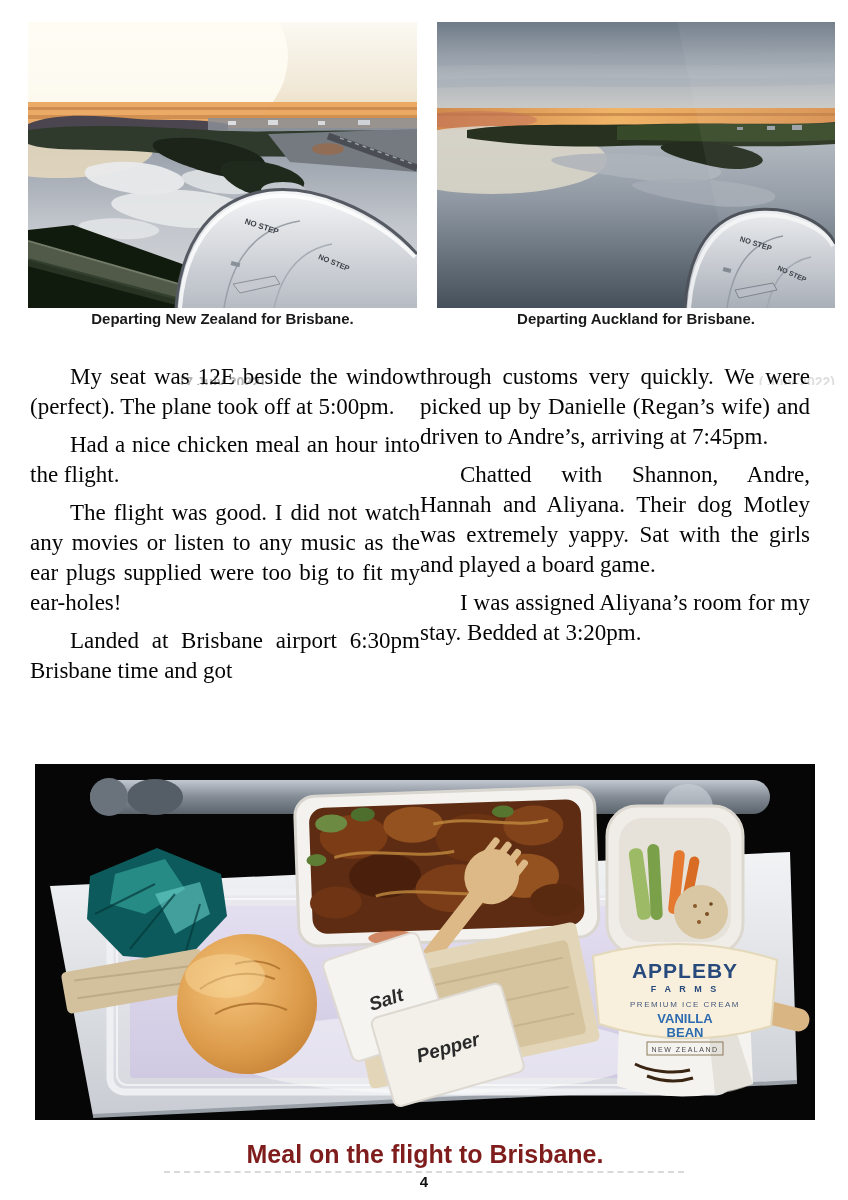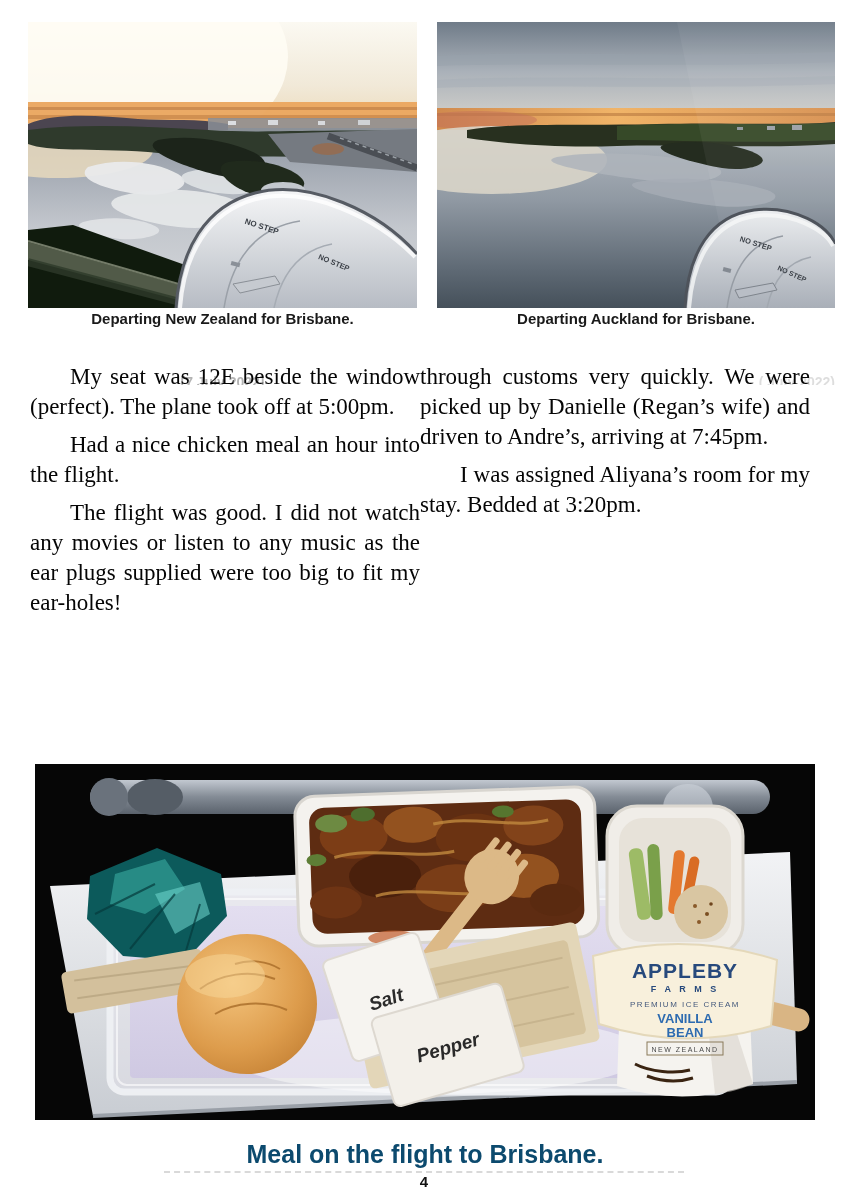--- a/index.html
+++ b/index.html
@@ -15,21 +15,21 @@
   .caption-left{left:28px;top:310px;width:389px;font-size:15px;}
   .caption-right{left:437px;top:310px;width:398px;font-size:15px;}
   .subcap{position:absolute;text-align:center;font-family:"Liberation Sans",sans-serif;
           font-weight:bold;font-size:14px;color:#6a6a6a;height:10px;overflow:hidden;line-height:15px;margin-top:44px;}
   .subcap-left{left:28px;top:331px;width:389px;opacity:.5;}
   .subcap-right{left:437px;top:331px;width:398px;opacity:.22;text-align:right;}
   .body-cols{position:absolute;left:30px;top:362px;width:790px;display:flex;}
   .col{width:390px;font-size:23px;line-height:30px;color:#050505;text-align:justify;}
   .col p{margin:0 0 8px 0;text-indent:40px;}
   .col p.cont{text-indent:0;}
-  .caption-meal{left:35px;top:1140px;width:780px;font-size:25px;color:#0c4a6e;}
+  .caption-meal{left:35px;top:1140px;width:780px;font-size:25px;color:#7f1d1d;}
   .remnant{position:absolute;left:164px;top:1171px;width:520px;border-top:2px dashed #d9d9d9;}
   .page-num{position:absolute;left:0;top:1173px;width:848px;text-align:center;
             font-family:"Liberation Sans",sans-serif;font-weight:bold;font-size:15px;color:#111;}
   svg text{font-family:"Liberation Sans",sans-serif;}
 </style>
 </head>
 <body>
 
 <div class="page">
 
@@ -155,23 +155,25 @@
   <div class="cap caption-right">Departing Auckland for Brisbane.</div>
   <div class="cap caption-left">Departing New Zealand for Brisbane.</div>
   <div class="subcap subcap-left">[7 July 2022]</div>
   <div class="subcap subcap-right">( July 2022)</div>
 
   <div class="body-cols">
     <div class="col">
       <p>My seat was 12E beside the window (perfect). The plane took off at 5:00pm.</p>
       <p>Had a nice chicken meal an hour into the flight.</p>
       <p>The flight was good. I did not watch any movies or listen to any music as the ear plugs supplied were too big to fit my ear-holes!</p>
+      <p>Landed at Brisbane airport 6:30pm Brisbane time and got</p>
     </div>
     <div class="col">
       <p class="cont">through customs very quickly. We were picked up by Danielle (Regan’s wife) and driven to Andre’s, arriving at 7:45pm.</p>
+      <p>Chatted with Shannon, Andre, Hannah and Aliyana. Their dog Motley was extremely yappy. Sat with the girls and played a board game.</p>
       <p>I was assigned Aliyana’s room for my stay. Bedded at 3:20pm.</p>
     </div>
   </div>
 
   <div class="photo photo-meal">
     <svg viewBox="0 0 780 356" preserveAspectRatio="none">
       <defs>
         <linearGradient id="metal" x1="0" y1="0" x2="0" y2="1">
           <stop offset="0" stop-color="#c2c8d0"></stop>
             <stop offset=".5" stop-color="#838b95"></stop>

